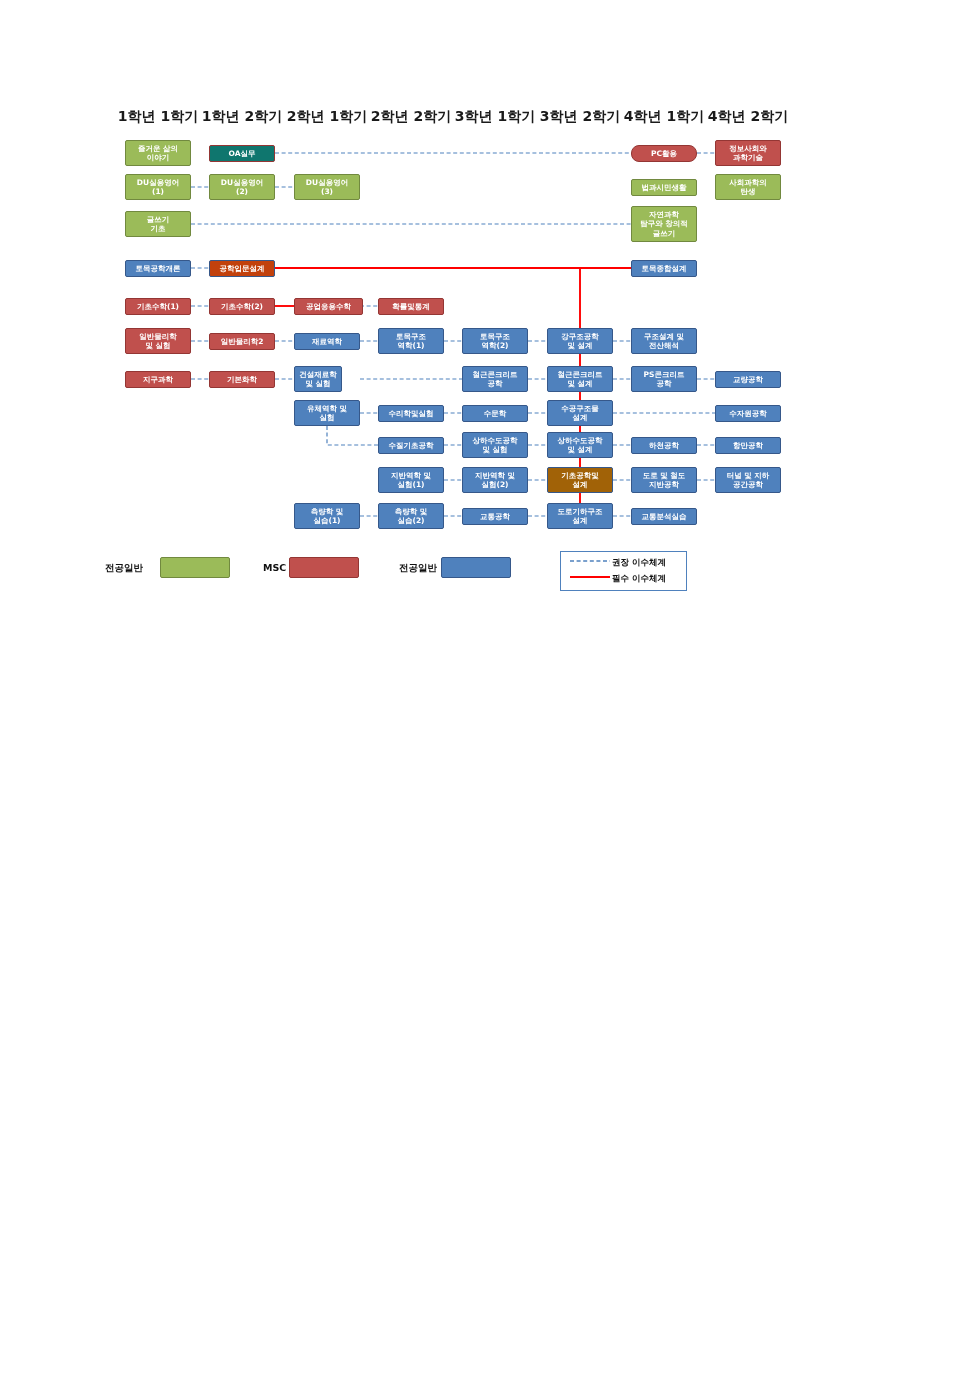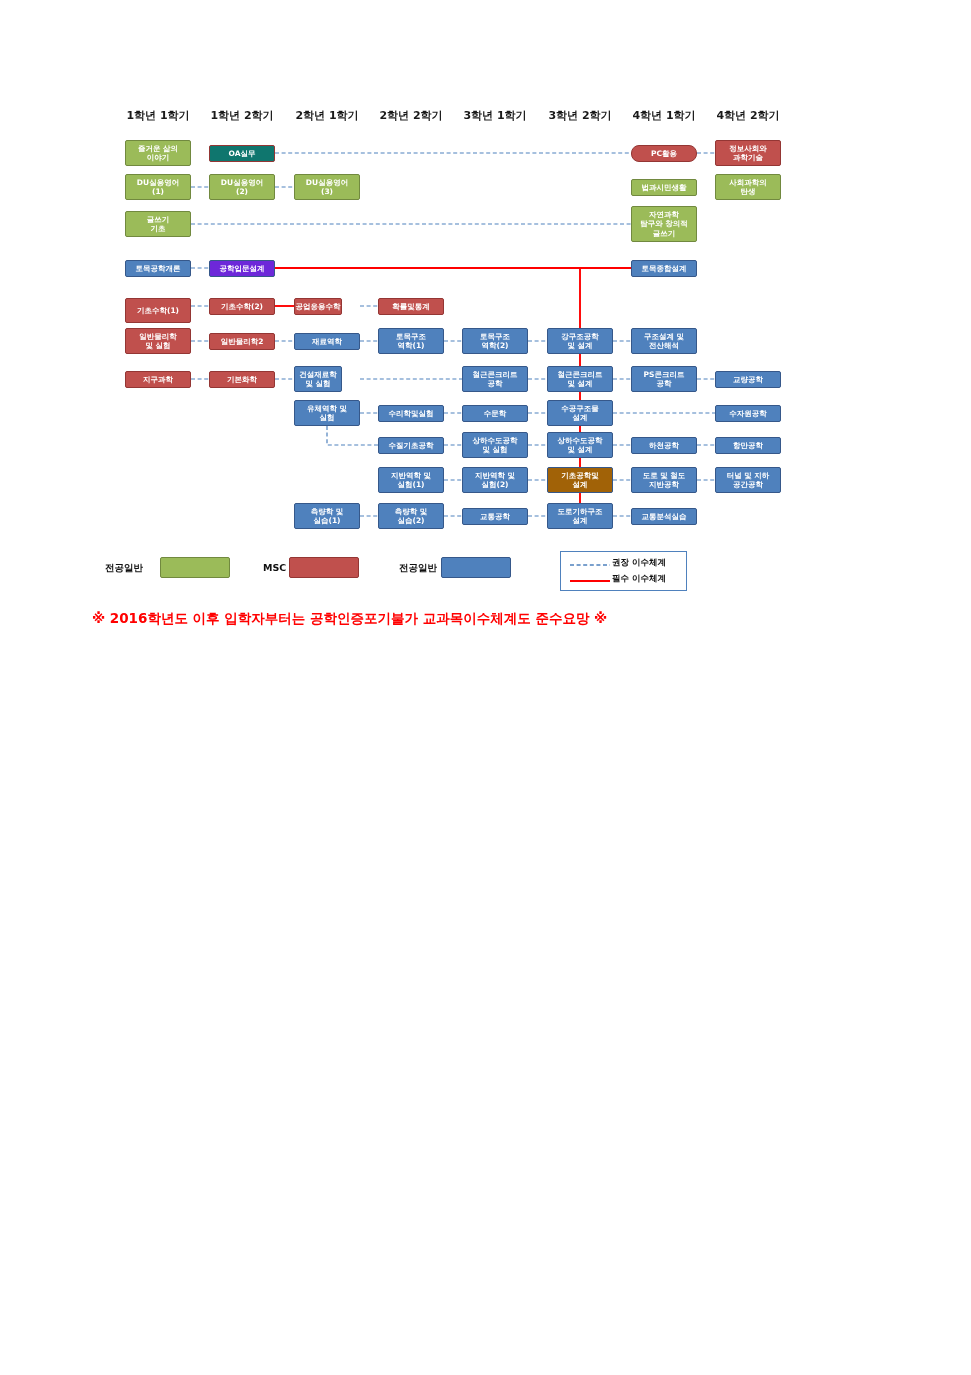--- a/index.html
+++ b/index.html
@@ -6,42 +6,42 @@
   html, body { background:#ffffff; }
   body {
     width:971px; height:1375px; position:relative;
     font-family:"DejaVu Sans","Liberation Sans",sans-serif;
   }
   #page { position:absolute; inset:0; }
   #diagram { position:absolute; left:0; top:0; width:971px; height:660px; }
   #lines-svg { position:absolute; left:0; top:0; }
   .sem-header {
     position:absolute; width:86px; text-align:center;
-    font-size:11px; font-weight:bold; color:#1a1a1a; letter-spacing:0;
+    font-size:14px; font-weight:bold; color:#1a1a1a; letter-spacing:0;
   }
   .course-box {
     position:absolute; display:flex; align-items:center; justify-content:center;
     text-align:center; color:#ffffff; font-size:7.5px; font-weight:bold;
     line-height:1.25; white-space:pre-line; border-radius:2px;
     border:1.2px solid #000; overflow:hidden;
   }
   #legend { position:absolute; left:0; top:0; width:971px; height:120px; }
   .leg-label {
     position:absolute; font-size:9.5px; font-weight:bold; color:#111; top:562px;
   }
   .leg-swatch {
     position:absolute; width:70px; height:21px; top:557px; border-radius:2px;
     border:1.2px solid #000;
   }
   #legend-lines-box {
     position:absolute; left:560px; top:551px; width:127px; height:40px;
     border:1px solid #4f81bd; background:#fff;
     display:flex; flex-direction:column; justify-content:space-evenly; padding:2px 8px;
   }
-  .leg-line-row { display:flex; align-items:flex-end; gap:1px; }
+  .leg-line-row { display:flex; align-items:flex-start; gap:1px; }
   .leg-line-label { font-size:8.5px; color:#111; font-weight:bold; }
   #note {
     position:absolute; left:92px; top:610px;
     font-size:13.5px; font-weight:bold; color:#ff0000; white-space:nowrap;
   }
 </style>
 </head>
 <body>
 
 <div id="page">
@@ -112,25 +112,25 @@
 (3)</div>
       <div class="course-box" style="left: 631px; top: 179px; width: 66px; height: 17px; background: rgb(155, 187, 89); border-color: rgb(113, 137, 63);">법과시민생활</div>
       <div class="course-box" style="left: 715px; top: 174px; width: 66px; height: 26px; background: rgb(155, 187, 89); border-color: rgb(113, 137, 63);">사회과학의
 탄생</div>
       <div class="course-box" style="left: 125px; top: 211px; width: 66px; height: 26px; background: rgb(155, 187, 89); border-color: rgb(113, 137, 63);">글쓰기
 기초</div>
       <div class="course-box" style="left: 631px; top: 206px; width: 66px; height: 36px; background: rgb(155, 187, 89); border-color: rgb(113, 137, 63);">자연과학
 탐구와 창의적
 글쓰기</div>
       <div class="course-box" style="left: 125px; top: 260px; width: 66px; height: 17px; background: rgb(79, 129, 189); border-color: rgb(54, 88, 138);">토목공학개론</div>
-      <div class="course-box" style="left: 209px; top: 260px; width: 66px; height: 17px; background: #6d28d9; border-color: rgb(54, 88, 138);">공학입문설계</div>
+      <div class="course-box" style="left: 209px; top: 260px; width: 66px; height: 17px; background: #c2410c; border-color: rgb(54, 88, 138);">공학입문설계</div>
       <div class="course-box" style="left: 631px; top: 260px; width: 66px; height: 17px; background: rgb(79, 129, 189); border-color: rgb(54, 88, 138);">토목종합설계</div>
-      <div class="course-box" style="left: 125px; top: 298px; width: 66px; height: 25px; background: rgb(192, 80, 77); border-color: rgb(148, 54, 52);">기초수학(1)</div>
+      <div class="course-box" style="left: 125px; top: 298px; width: 66px; height: 17px; background: rgb(192, 80, 77); border-color: rgb(148, 54, 52);">기초수학(1)</div>
       <div class="course-box" style="left: 209px; top: 298px; width: 66px; height: 17px; background: rgb(192, 80, 77); border-color: rgb(148, 54, 52);">기초수학(2)</div>
-      <div class="course-box" style="left: 294px; top: 298px; width: 48px; height: 17px; background: rgb(192, 80, 77); border-color: rgb(148, 54, 52);">공업응용수학</div>
+      <div class="course-box" style="left: 294px; top: 298px; width: 69px; height: 17px; background: rgb(192, 80, 77); border-color: rgb(148, 54, 52);">공업응용수학</div>
       <div class="course-box" style="left: 378px; top: 298px; width: 66px; height: 17px; background: rgb(192, 80, 77); border-color: rgb(148, 54, 52);">확률및통계</div>
       <div class="course-box" style="left: 125px; top: 328px; width: 66px; height: 26px; background: rgb(192, 80, 77); border-color: rgb(148, 54, 52);">일반물리학
 및 실험</div>
       <div class="course-box" style="left: 209px; top: 333px; width: 66px; height: 17px; background: rgb(192, 80, 77); border-color: rgb(148, 54, 52);">일반물리학2</div>
       <div class="course-box" style="left: 294px; top: 333px; width: 66px; height: 17px; background: rgb(79, 129, 189); border-color: rgb(54, 88, 138);">재료역학</div>
       <div class="course-box" style="left: 378px; top: 328px; width: 66px; height: 26px; background: rgb(79, 129, 189); border-color: rgb(54, 88, 138);">토목구조
 역학(1)</div>
       <div class="course-box" style="left: 462px; top: 328px; width: 66px; height: 26px; background: rgb(79, 129, 189); border-color: rgb(54, 88, 138);">토목구조
 역학(2)</div>
       <div class="course-box" style="left: 547px; top: 328px; width: 66px; height: 26px; background: rgb(79, 129, 189); border-color: rgb(54, 88, 138);">강구조공학
@@ -199,15 +199,14 @@
       </div>
     </div>
   <span class="leg-label" style="left: 105px;">전공일반</span>
       <div class="leg-swatch" style="left: 160px; background: rgb(155, 187, 89); border-color: rgb(113, 137, 63);"></div>
       <span class="leg-label" style="left: 263px;">MSC</span>
       <div class="leg-swatch" style="left: 289px; background: rgb(192, 80, 77); border-color: rgb(148, 54, 52);"></div>
       <span class="leg-label" style="left: 399px;">전공일반</span>
       <div class="leg-swatch" style="left: 441px; background: rgb(79, 129, 189); border-color: rgb(54, 88, 138);"></div>
     </div>
 
-  <div id="note">※ 2016학년도 이후 입학자부터는 공학인증포기불가 교과목이수체계도 준수요망 ※</div>
 
 </div>
 
 </body></html>

